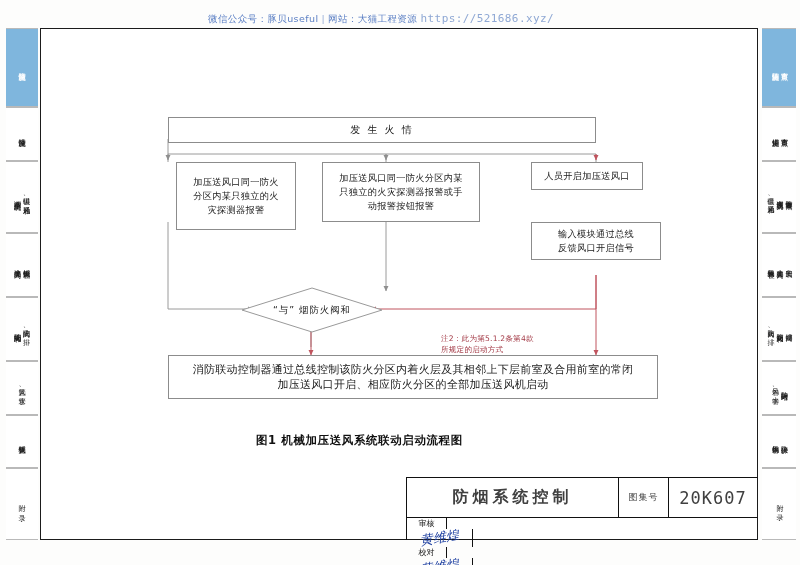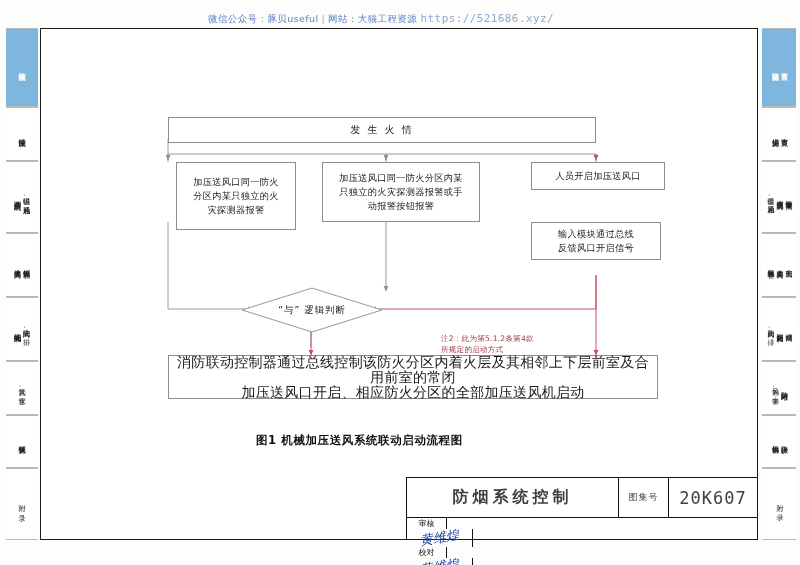--- a/index.html
+++ b/index.html
@@ -77,21 +77,21 @@
     background: #ffffff;
     display: flex; align-items: center; justify-content: center;
     text-align: center;
     font-size: 9.2px;
     line-height: 14px;
     color: #1a1a1a;
     padding: 12px 4px;
     letter-spacing: .3px;
   }
   .node.wide { font-size: 10px; letter-spacing: 2px; }
-  .node.bottom-box { font-size: 14px; line-height: 15px; letter-spacing: .3px; }
+  .node.bottom-box { font-size: 11px; line-height: 15px; letter-spacing: .3px; }
 
   .diamond-wrap {
     position: absolute;
     display: flex; align-items: center; justify-content: center;
   }
   .diamond-shape {
     position: absolute; inset: 0;
   }
   .diamond-label {
     position: relative;
@@ -280,30 +280,30 @@
       <div class="node wide" style="left:127px; top:88px; width:428px; height:22px;">发  生  火  情</div>
 
       <div class="node" style="left:135px; top:133px; width:120px; height:68px; white-space:pre-line;">加压送风口同一防火
 分区内某只独立的火
 灾探测器报警</div>
 
       <div class="node" style="left:281px; top:133px; width:158px; height:60px; white-space:pre-line;">加压送风口同一防火分区内某
 只独立的火灾探测器报警或手
 动报警按钮报警</div>
 
-      <div class="node" style="left:490px; top:133px; width:134px; height:28px;">人员开启加压送风口</div>
+      <div class="node" style="left:490px; top:133px; width:112px; height:28px;">人员开启加压送风口</div>
 
       <div class="node" style="left:490px; top:193px; width:130px; height:38px; white-space:pre-line;text-align:right;">输入模块通过总线
 反馈风口开启信号</div>
 
       <div class="diamond-wrap" style="left:200px; top:258px; width:142px; height:46px;">
         <svg class="diamond-shape" viewBox="0 0 142 46" preserveAspectRatio="none">
           <path d="M71,1 L141,23 L71,45 L1,23 Z" fill="#ffffff" stroke="#9a9a9a" stroke-width="1"></path>
         </svg>
-        <span class="diamond-label">“与” 逻辑判断</span>
+        <span class="diamond-label">“与” 烟防火阀和</span>
       </div>
 
       <div class="note" style="left:400px; top:304px;">注2：此为第5.1.2条第4款
           所规定的启动方式</div>
 
       <div class="node bottom-box" style="left:127px; top:326px; width:490px; height:44px; white-space:pre-line;">消防联动控制器通过总线控制该防火分区内着火层及其相邻上下层前室及合用前室的常闭
 加压送风口开启、相应防火分区的全部加压送风机启动</div>
 
       <div class="caption" style="left:215px; top:404px;">图1  机械加压送风系统联动启动流程图</div>
 

